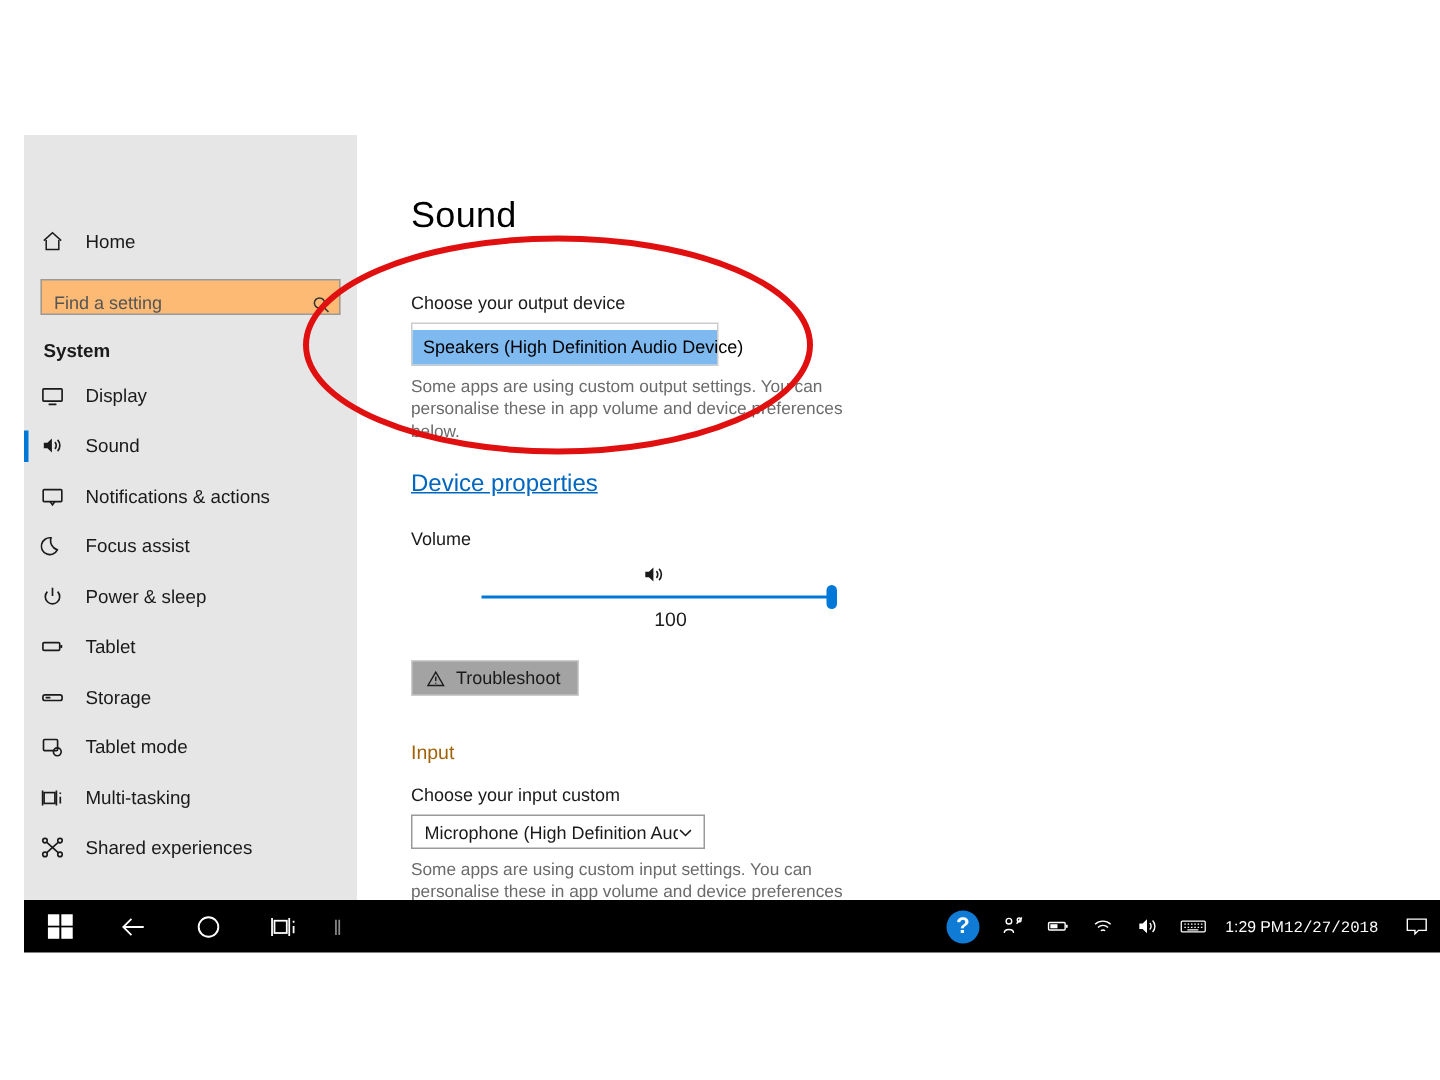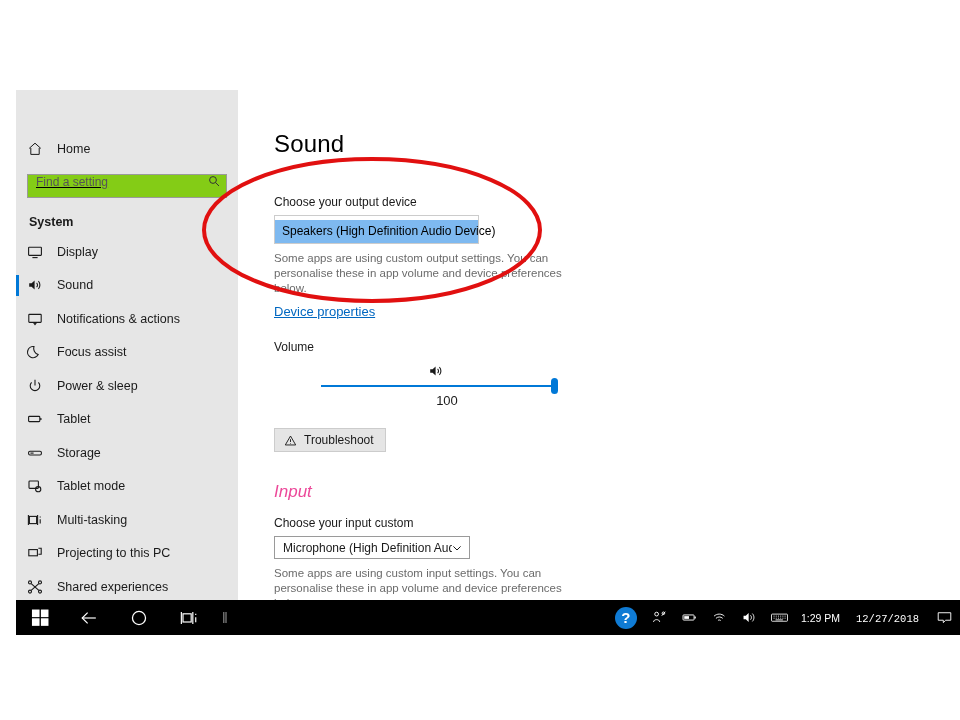--- a/index.html
+++ b/index.html
@@ -26,21 +26,21 @@
     background: #ffffff;
     display: flex;
     overflow: hidden;
   }
 
   
   #sidebar {
     width: 222px;
     background: #e6e6e6;
     flex: 0 0 222px;
-    padding-top: 4px;
+    padding-top: 16px;
     position: relative;
   }
   .home-row {
     display: flex;
     align-items: center;
     height: 30px;
     padding-left: 11px;
     margin-top: 40px;
   }
   .home-row .label {
@@ -53,27 +53,26 @@
     height: 16px;
     display: inline-block;
     flex: 0 0 16px;
     color: #1a1a1a;
   }
   .ico svg { display: block; }
 
   #search-box {
     margin: 10px 11px 0 11px;
     height: 24px;
-    background: #84cc16;
+    background: #fdba74;
     border: 1px solid #9a9a9a;
     display: flex;
-    align-items: flex-start;
+    align-items: flex-end;
     padding: 0 6px 0 8px;
     box-sizing: border-box;
-    text-decoration: underline;
   }
   #search-box .ph {
     font-size: 12px;
     color: #555;
     flex: 1;
   }
   #search-box .mag { color: #333; }
 
   .sidebar-section {
     font-size: 12.5px;
@@ -146,23 +145,23 @@
     white-space: nowrap;
   }
   .helper-text {
     font-size: 11.5px;
     color: #6b6b6b;
     line-height: 15px;
     margin-top: 7px;
     width: 305px;
   }
   .link {
-    font-size: 13px;
+    font-size: 16px;
     color: #0067c0;
-    margin-top: 8px;
+    margin-top: 18px;
     display: inline-block;
   }
 
   .vol-label {
     font-size: 12px;
     color: #1a1a1a;
     margin-top: 20px;
   }
   #volume-row {
     display: flex;
@@ -195,37 +194,36 @@
   #volume-value {
     font-size: 13px;
     color: #1a1a1a;
     margin-left: 16px;
   }
 
   #troubleshoot-button {
     margin-top: 20px;
     display: inline-flex;
     align-items: center;
-    background: #e5e5e5;
+    background: #a3a3a3;
     border: 1px solid #cccccc;
     height: 22px;
     padding: 0 11px 0 9px;
   }
   #troubleshoot-button .t-label {
     font-size: 12px;
     color: #1a1a1a;
     margin-left: 7px;
   }
 
   .h2 {
-    font-size: 17px;
+    font-size: 13px;
     font-weight: 300;
-    color: #ec4899;
+    color: #a16207;
     margin-top: 30px;
-    font-style: italic;
   }
 
   #input-select {
     width: 196px;
     height: 23px;
     border: 1px solid #9a9a9a;
     background: #ffffff;
     display: flex;
     align-items: center;
     padding: 0 7px 0 8px;
@@ -292,21 +290,20 @@
     font-weight: bold;
     display: flex;
     align-items: center;
     justify-content: center;
   }
   .tray-ico { width: 30px; }
   #tb-clock {
     padding: 0 9px 0 6px;
     text-align: center;
     line-height: 12px;
-    gap: 16px;
   }
   #tb-clock .t { font-size: 10.5px; }
   #tb-clock .d { font-size: 10.5px; margin-top: 2px; font-family: Liberation Mono, monospace; }
   #tb-action { width: 32px; }
 </style>
 </head>
 <body>
 
 <div id="settings-window">
 
@@ -420,29 +417,20 @@
           <rect x="2.4" y="4.4" width="7.2" height="7.2"></rect>
           <path d="M1.4 3.0 L1.4 13.0"></path>
           <path d="M10.6 3.0 L10.6 13.0"></path>
           <path d="M13.2 4.4 L13.2 5.4"></path>
           <path d="M13.2 7.2 L13.2 11.6"></path>
         </svg>
       </span>
       <span class="label">Multi-tasking</span>
     </div>
 
-    <div class="nav-item">
-      <span class="ico">
-        <svg viewBox="0 0 16 16" width="16" height="16" fill="none" stroke="currentColor" stroke-width="1.1">
-          <rect x="1.8" y="4.6" width="8.6" height="6.2"></rect>
-          <path d="M11.4 3.2 L14.2 3.2 L14.2 9.2 L11.4 9.2"></path>
-        </svg>
-      </span>
-      <span class="label">Projecting to this PC</span>
-    </div>
 
     <div class="nav-item">
       <span class="ico">
         <svg viewBox="0 0 16 16" width="16" height="16" fill="none" stroke="currentColor" stroke-width="1.1">
           <circle cx="3.0" cy="3.4" r="1.5"></circle>
           <circle cx="13.0" cy="3.4" r="1.5"></circle>
           <circle cx="3.0" cy="12.6" r="1.5"></circle>
           <circle cx="13.0" cy="12.6" r="1.5"></circle>
           <path d="M4.2 4.6 L11.8 11.4"></path>
           <path d="M11.8 4.6 L4.2 11.4"></path>

